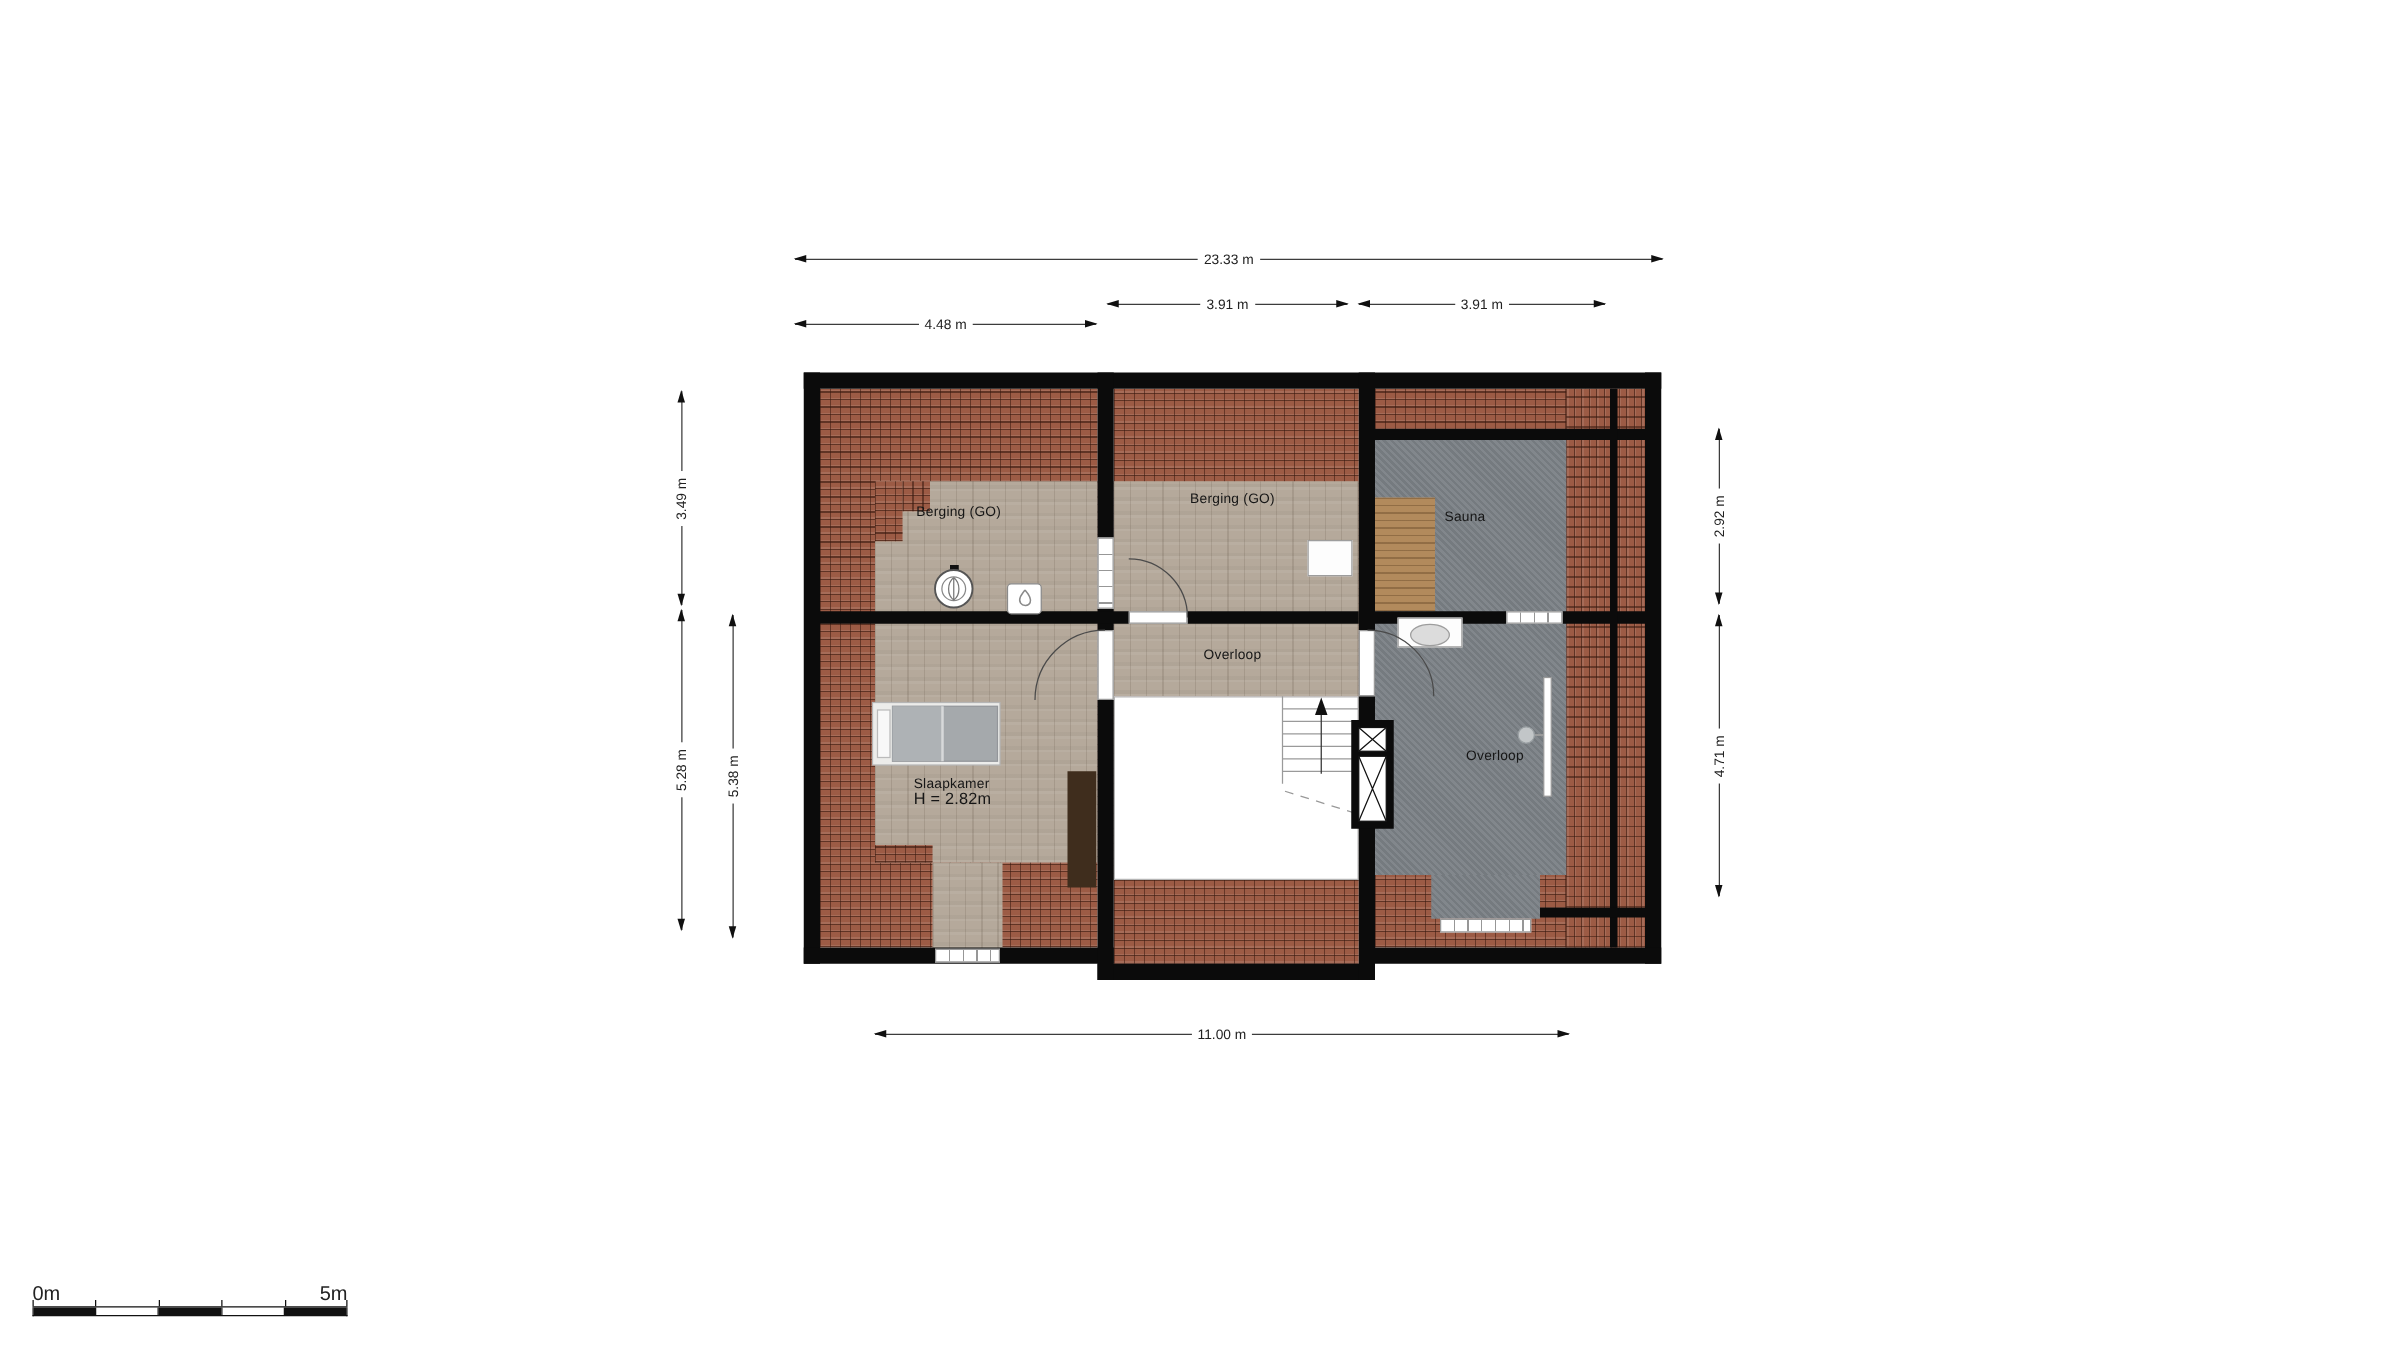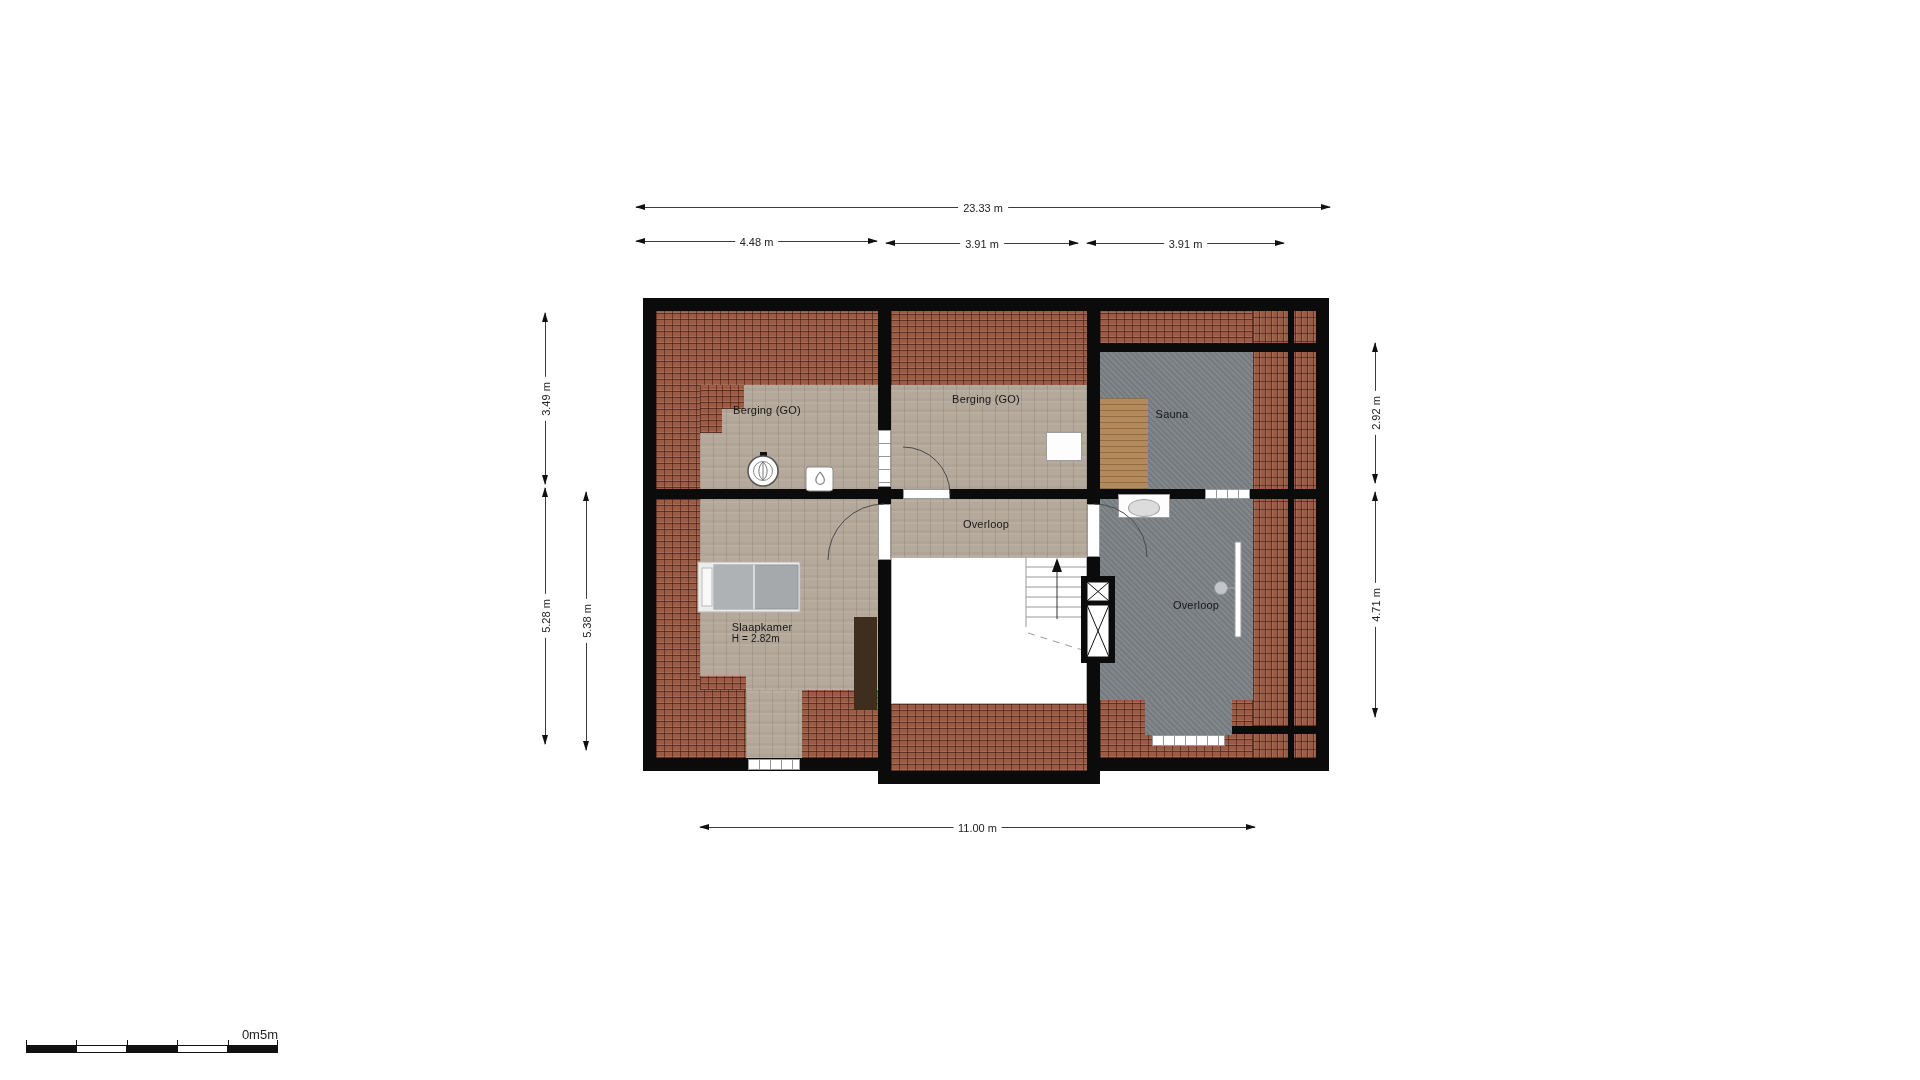--- a/index.html
+++ b/index.html
@@ -27,38 +27,38 @@
   .opening{position:absolute;background:#fff;border:1px solid #9a9a9a;box-sizing:border-box;}
   .win-h-rungs{background-image:repeating-linear-gradient(180deg, rgba(0,0,0,0) 0 12px, #979797 12px 13px);}
   .win-v-rungs{background-image:repeating-linear-gradient(90deg, rgba(0,0,0,0) 0 10px, #979797 10px 11px);}
   
   .fixture-white{position:absolute;background:#fdfdfd;border:1px solid #9d9d9d;box-sizing:border-box;}
   .cabinet-dark{position:absolute;background:#3f2d1d;}
   .basin{position:absolute;background:#dcdcdc;border:1px solid #9d9d9d;border-radius:50%;box-sizing:border-box;}
   
   .room-label{position:absolute;transform:translate(-50%,-50%);font-size:11px;
     color:#161616;white-space:nowrap;line-height:12px;letter-spacing:.2px;}
-  .room-label .sub{font-size:10px;}
+  .room-label .sub{font-size:13px;}
   
   .dim-h{position:absolute;height:0;border-top:1px solid #3c3c3c;}
   .dim-h::before{content:"";position:absolute;left:-1px;top:-4px;border-style:solid;
     border-width:3.5px 10px 3.5px 0;border-color:transparent #101010 transparent transparent;}
   .dim-h::after{content:"";position:absolute;right:-1px;top:-4px;border-style:solid;
     border-width:3.5px 0 3.5px 10px;border-color:transparent transparent transparent #101010;}
   .dim-v{position:absolute;width:0;border-left:1px solid #3c3c3c;}
   .dim-v::before{content:"";position:absolute;left:-4px;top:-1px;border-style:solid;
     border-width:0 3.5px 10px 3.5px;border-color:transparent transparent #101010 transparent;}
   .dim-v::after{content:"";position:absolute;left:-4px;bottom:-1px;border-style:solid;
     border-width:10px 3.5px 0 3.5px;border-color:#101010 transparent transparent transparent;}
   .dim-label{position:absolute;left:50%;top:0;transform:translate(-50%,-50%);
     background:#fff;padding:0 5px;font-size:11px;color:#222;white-space:nowrap;}
   .dim-v .dim-label{left:0;top:50%;transform:translate(-50%,-50%) rotate(-90deg);}
   
   .sb{position:absolute;left:26px;top:1027px;width:252px;}
-  .sb-labels{display:flex;justify-content:flex-end;font-size:13px;color:#222;height:13px;}
+  .sb-labels{display:flex;justify-content:space-between;font-size:16px;color:#222;height:13px;}
   .sb-ticks{position:relative;height:5px;border-bottom:1px solid #111;}
   .sb-tick{position:absolute;bottom:0;width:1px;height:5px;background:#111;}
   .sb-bar{display:flex;height:6px;border:1px solid #111;border-top:none;box-sizing:content-box;}
   .sb-seg{flex:1;}
   .sb-seg.b{background:#111;}
   .sb-seg.w{background:#fff;border-left:1px solid #111;border-right:1px solid #111;}
   svg.overlay{position:absolute;left:0;top:0;pointer-events:none;}
 </style>
 </head>
 <body>
@@ -173,21 +173,21 @@
   <div class="room-label" style="left:986px;top:524px;">Overloop</div>
   <div class="room-label" style="left:762px;top:633px;">
     <div>Slaapkamer</div>
     <div class="sub">H = 2.82m</div>
   </div>
   <div class="room-label" style="left:1196px;top:605px;">Overloop</div>
 
   <div class="dim-h" style="left:636px;top:207px;width:694px;">
       <span class="dim-label">23.33 m</span>
     </div>
-  <div class="dim-h" style="left:636px;top:241px;width:241px;">
+  <div class="dim-h" style="left:636px;top:259px;width:241px;">
       <span class="dim-label">4.48 m</span>
     </div>
   <div class="dim-h" style="left:886px;top:243px;width:192px;">
       <span class="dim-label">3.91 m</span>
     </div>
   <div class="dim-h" style="left:1087px;top:243px;width:197px;">
       <span class="dim-label">3.91 m</span>
     </div>
   <div class="dim-v" style="left:545px;top:313px;height:171px;">
       <span class="dim-label">3.49 m</span>

